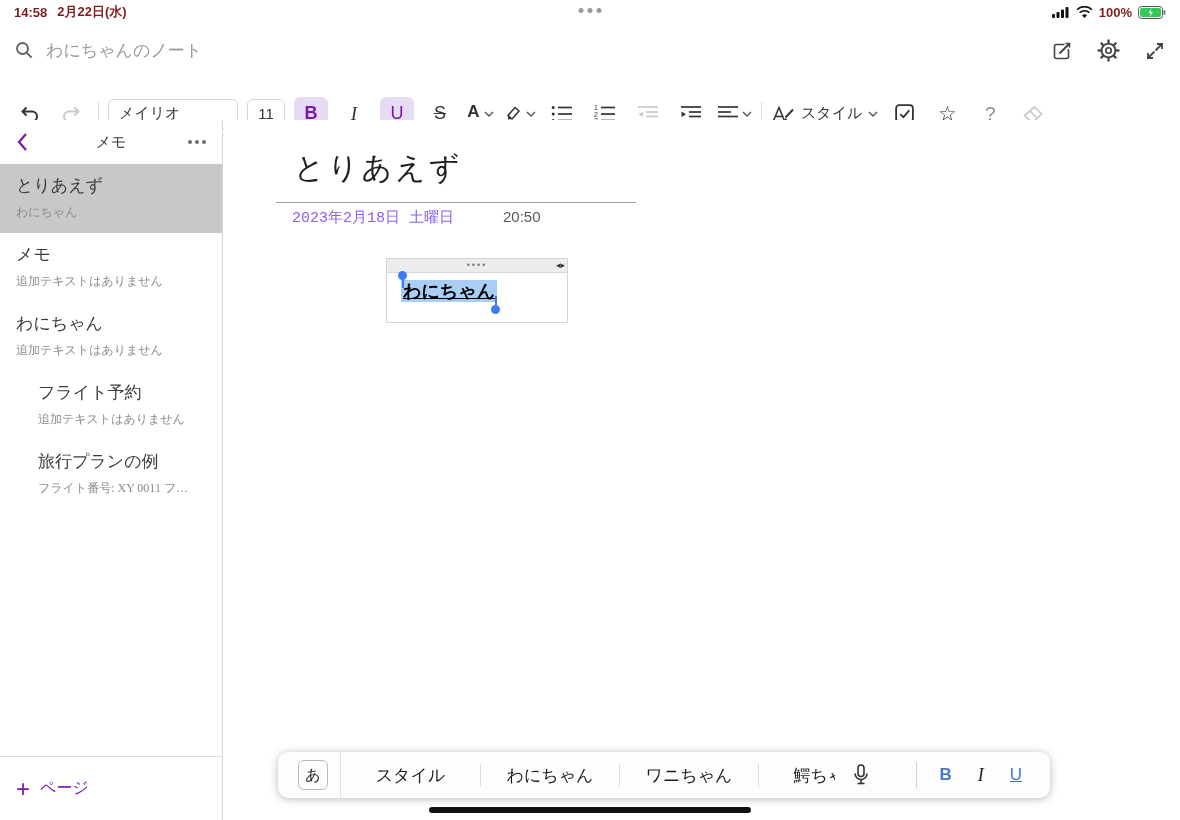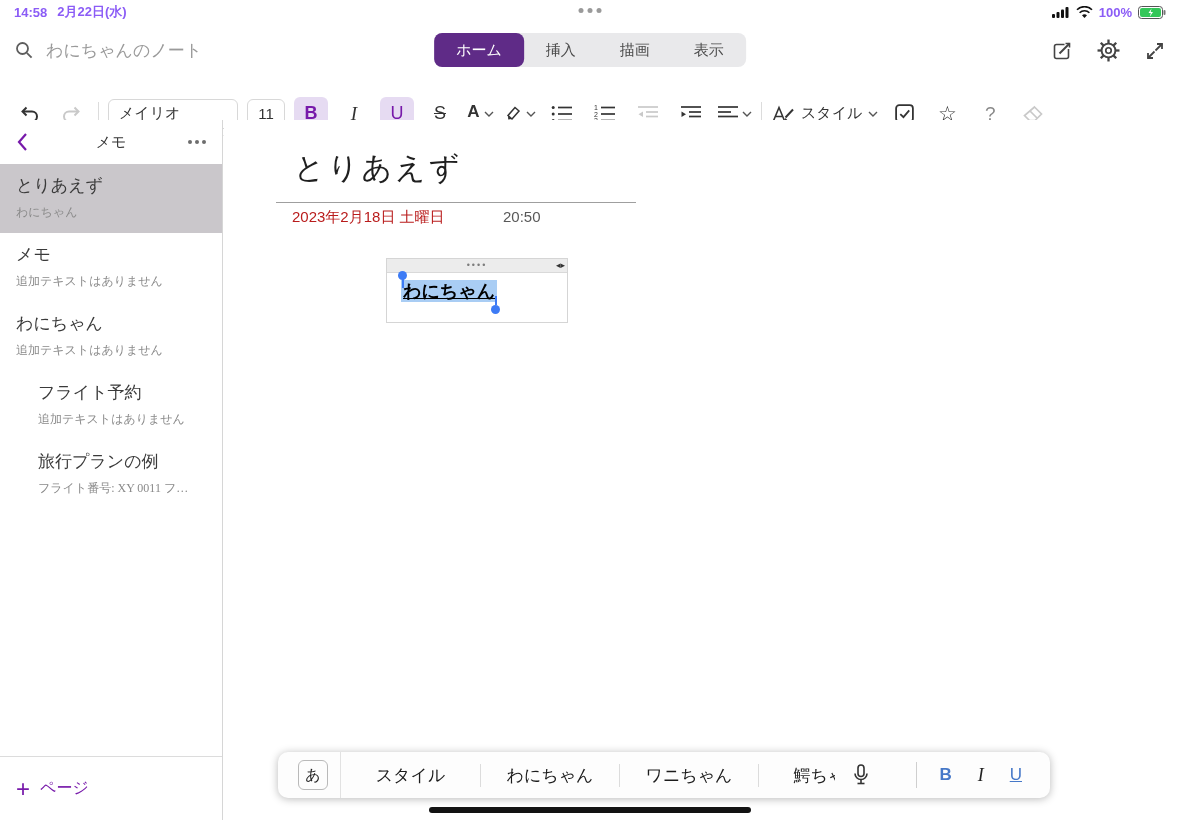--- a/index.html
+++ b/index.html
@@ -6,21 +6,21 @@
   html,body { width:1180px; height:820px; }
   body {
     font-family:"Liberation Sans","DejaVu Sans",sans-serif;
     background:#fff; overflow:hidden; position:relative; color:#333;
   }
   svg { display:block; }
 
   
   .status-bar { position:absolute; top:0; left:0; right:0; height:24px;
     display:flex; align-items:center; justify-content:space-between;
-    padding:0 14px; font-size:13px; font-weight:600; color:#8b5cf6; }
+    padding:0 14px; font-size:13px; font-weight:600; color:#7f1d1d; }
   .status-left { display:flex; gap:10px; align-items:center; }
   .status-dots { position:absolute; left:50%; top:8px; transform:translateX(-50%);
     display:flex; gap:4px; }
   .status-dots i { width:5px; height:5px; border-radius:50%; background:#9a9a9a; }
   .status-right { display:flex; align-items:center; gap:6px; }
 
   
   .topbar { position:absolute; top:24px; left:0; right:0; height:52px;
     background:#fff; display:flex; align-items:center; padding:0 14px; }
   .nb-title { margin-left:12px; font-size:17px; color:#9a9a9a; }
@@ -70,21 +70,21 @@
     border-top:1px solid #dcdcdc; display:flex; align-items:center; padding:0 16px; gap:10px;
     color:#7719AA; }
   .sb-footer .plus { font-size:24px; font-weight:400; line-height:1; color:#7719AA; }
   .sb-footer .lbl { font-size:16px; }
 
   
   .content { position:absolute; left:224px; top:120px; right:0; bottom:0; background:#fff; }
   .page-title { position:absolute; left:70px; top:28px; font-size:30px; font-weight:400;
     color:#1f1f1f; letter-spacing:3px; }
   .title-line { position:absolute; left:52px; top:82px; width:360px; height:1px; background:#9f9f9f; }
-  .page-date { position:absolute; left:68px; top:88px; font-size:15px; color:#b91c1c; }
+  .page-date { position:absolute; left:68px; top:88px; font-size:15px; color:#8b5cf6;font-family:Liberation Mono, monospace; }
   .page-time { position:absolute; left:279px; top:88px; font-size:15px; color:#595959; }
 
   .textbox { position:absolute; left:162px; top:138px; width:182px; height:65px;
     border:1px solid #d5d5d5; background:#fff; }
   .tb-bar { height:14px; background:#ececec; border-bottom:1px solid #d9d9d9;
     position:relative; display:flex; align-items:center; justify-content:center; }
   .tb-dots { font-size:9px; letter-spacing:2px; color:#7d7d7d; line-height:1; }
   .tb-resize { position:absolute; right:2px; top:1px; font-size:9px; color:#333;
     font-family:"DejaVu Sans",sans-serif; }
   .tb-body { padding:6px 14px; }
@@ -157,26 +157,20 @@
 
 <div class="topbar">
   <span>
     <svg width="20" height="20" viewBox="0 0 20 20" fill="none" stroke="#5e5e5e" stroke-width="1.8">
       <circle cx="8.5" cy="8.5" r="5.5"></circle>
         <line x1="12.8" y1="12.8" x2="17.6" y2="17.6"></line>
     </svg>
   </span>
   <span class="nb-title">わにちゃんのノート</span>
 
-  <div class="tabs">
-    <div class="tab active">ホーム</div>
-    <div class="tab">挿入</div>
-    <div class="tab">描画</div>
-    <div class="tab">表示</div>
-  </div>
 
   <div class="top-icons">
     <span>
       <svg width="22" height="22" viewBox="0 0 22 22" fill="none" stroke="#444" stroke-width="1.6">
         <path d="M13.5 4.5H5.5c-1.1 0-2 .9-2 2v10c0 1.1.9 2 2 2h10c1.1 0 2-.9 2-2V9"></path>
         <path d="M8.5 13.5 L18.5 3.5" stroke-width="1.9"></path>
         <path d="M14.5 3.5 h4 v4" stroke-width="1.6"></path>
       </svg>
     </span>
     <span>

